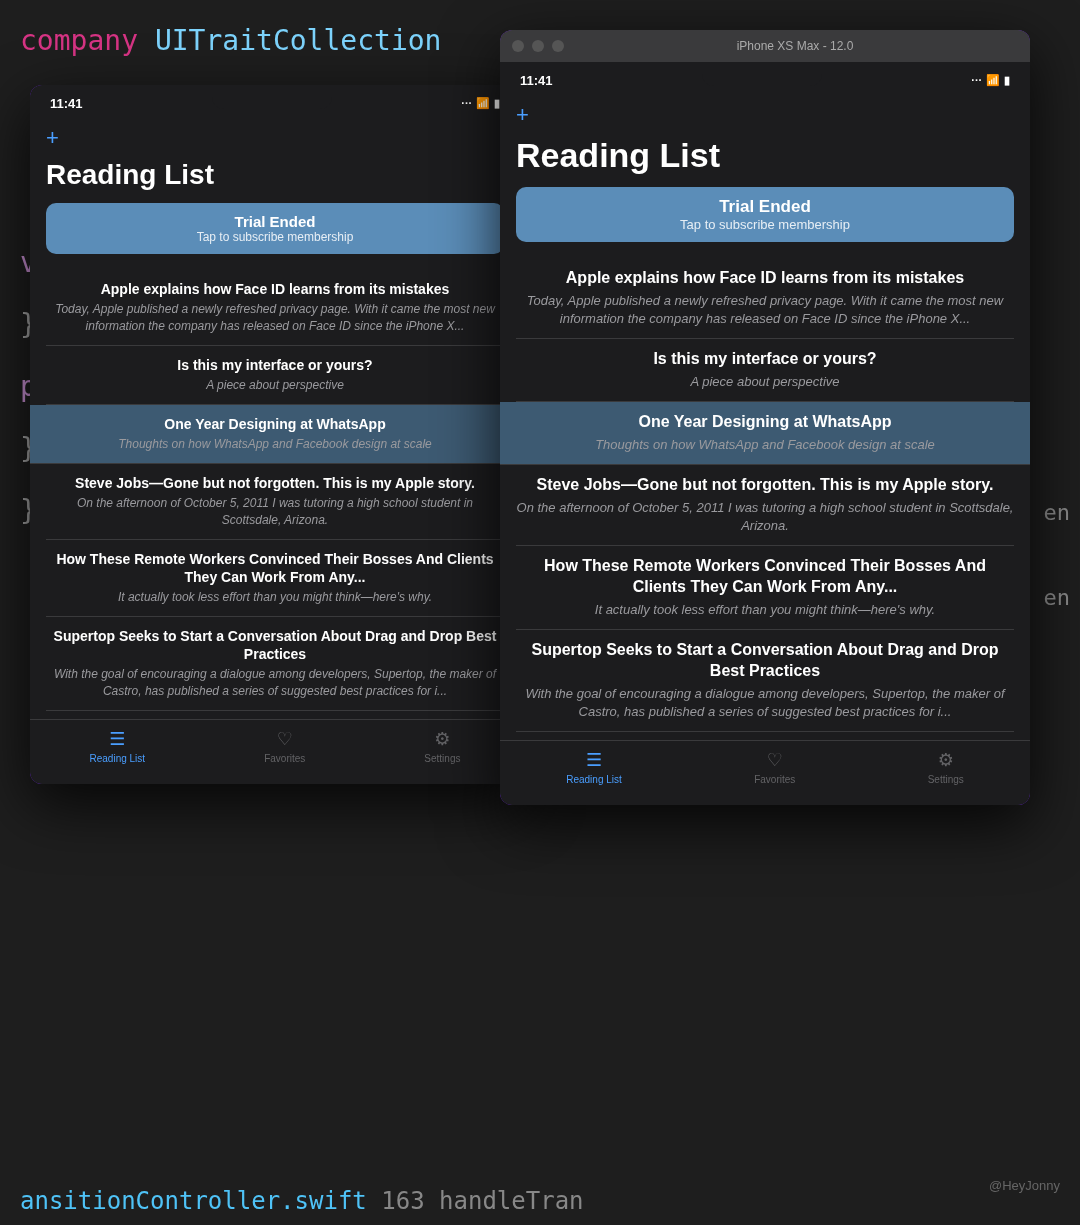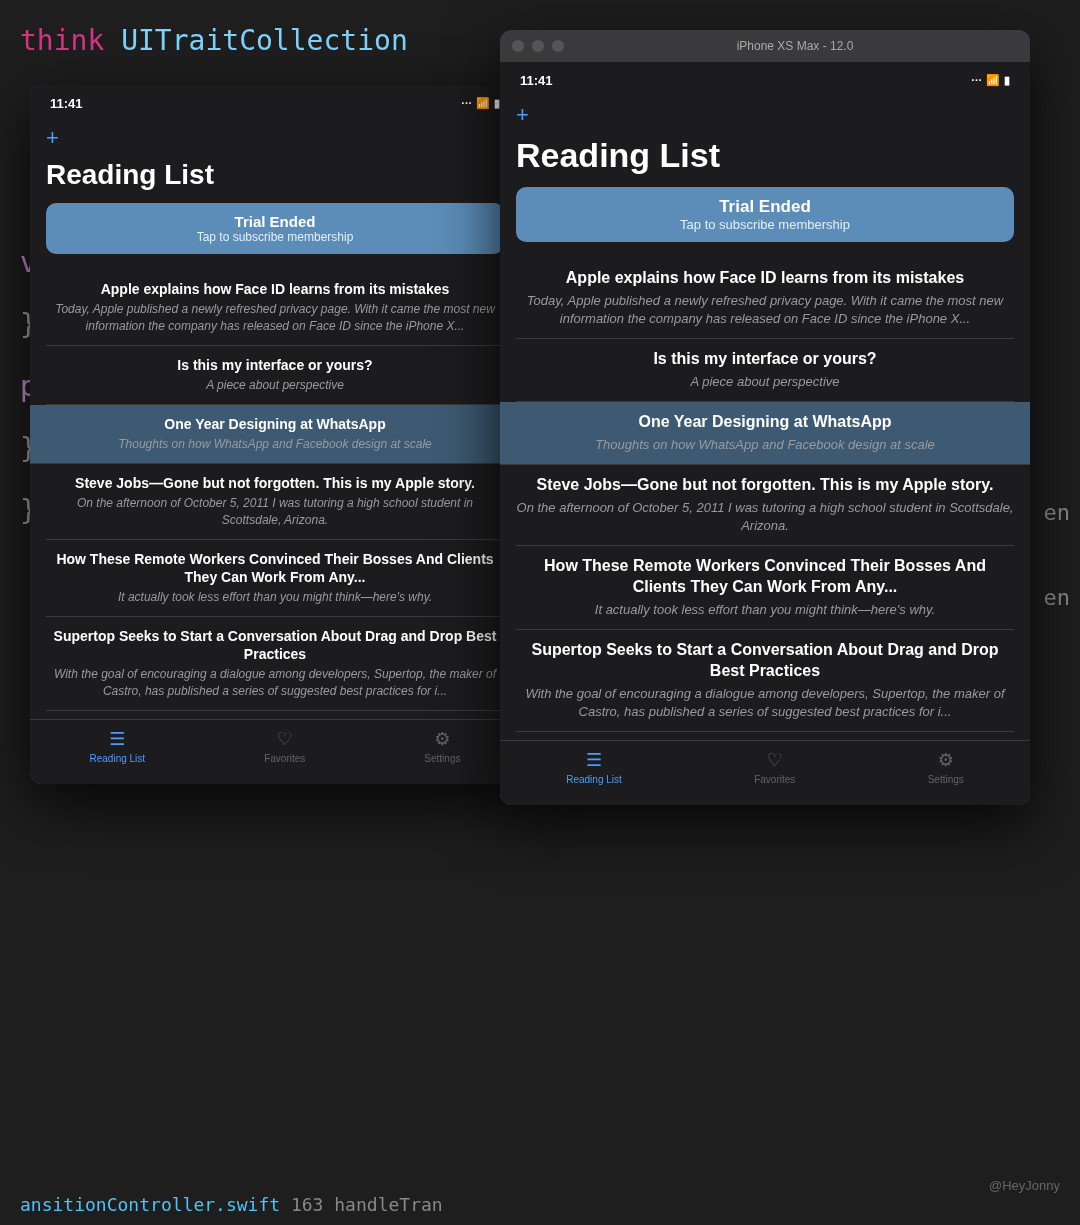--- a/index.html
+++ b/index.html
@@ -204,41 +204,41 @@
     }
 
     
     .bg-bottom-code {
       position: absolute;
       bottom: 0;
       left: 0;
       right: 0;
       color: #4fc3f7;
       font-family: 'Menlo', monospace;
-      font-size: 18px;
+      font-size: 24px;
       padding: 10px 20px;
       z-index: 0;
     }
 
     .right-side-text {
       position: absolute;
       right: 10px;
       top: 500px;
       color: #888;
       font-family: 'Menlo', monospace;
       font-size: 22px;
       z-index: 0;
     }
   </style>
 </head>
 <body>
 
 <div class="bg-code">
   <div style="color:#555; margin-top: 0px;">
-    <span class="pink">think</span> <span class="blue">UITraitCollection</span>
+    <span class="pink">company</span> <span class="blue">UITraitCollection</span>
   </div>
   <div style="height: 180px;"></div>
   <div><span class="purple">v</span></div>
   <div style="height: 20px;"></div>
   <div><span class="light">}</span></div>
   <div style="height: 20px;"></div>
   <div><span class="purple">p</span></div>
   <div style="height: 20px;"></div>
   <div><span class="light">}</span></div>
   <div style="height: 20px;"></div>

